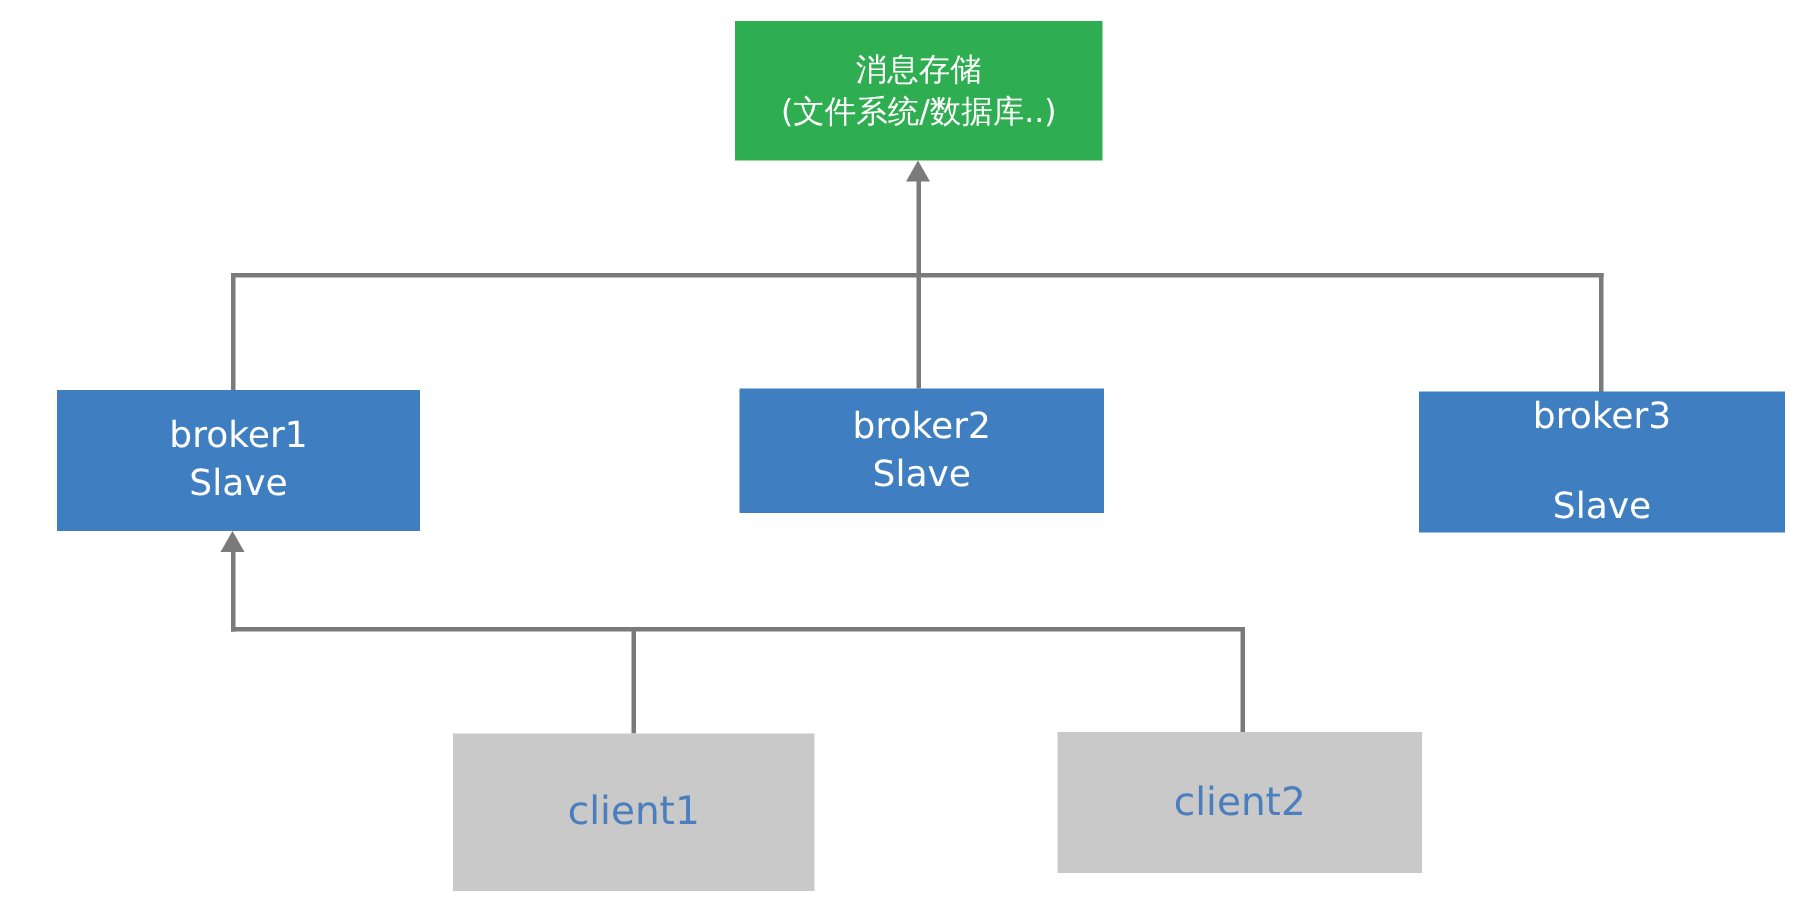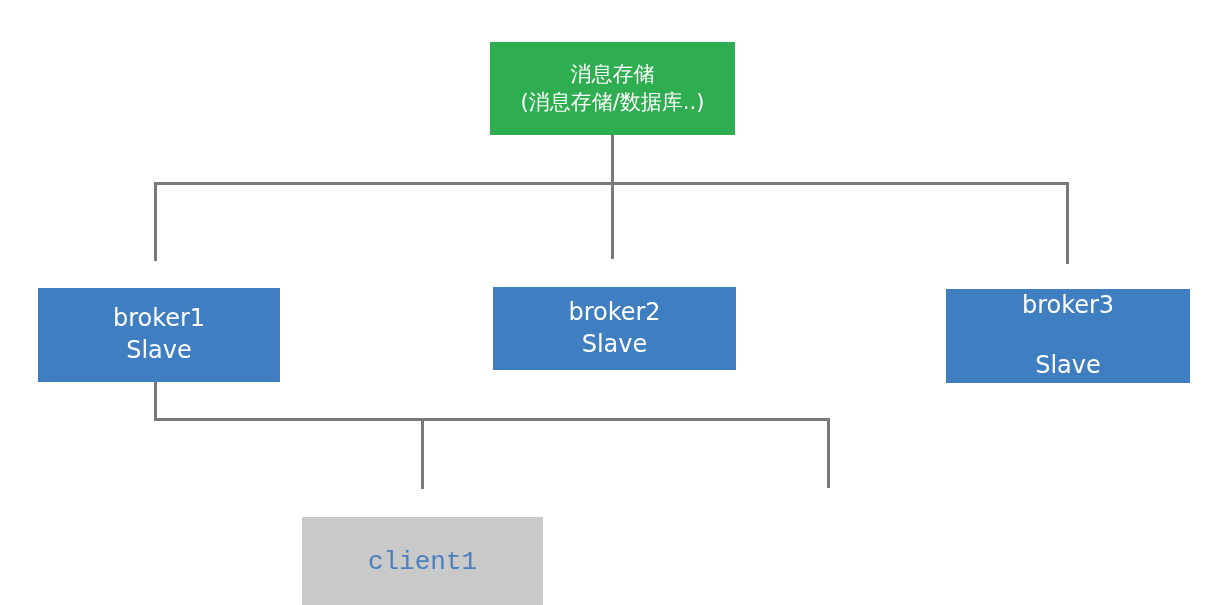--- a/index.html
+++ b/index.html
@@ -24,21 +24,20 @@
     overflow:hidden;
   }
   .node{
     position:absolute;
     display:flex;
     flex-direction:column;
     align-items:center;
     justify-content:center;
     text-align:center;
     line-height:1.32;
-    margin-top:28px;
   }
   .node.storage{
     background:var(--storage_fill);
     color:var(--box_text);
     font-size:21px;
   }
   .node.broker{
     background:var(--broker_fill);
     color:var(--box_text);
     font-size:24px;
@@ -72,21 +71,21 @@
   #arrow-broker1    {left:147px; top:354px;}
   #h-bus-bottom     {left:154px; top:418px; width:676px; height:3px;}
   #v-client1-up     {left:421px; top:418px; width:3px;  height:71px;}
   #v-client2-up     {left:827px; top:418px; width:3px;  height:70px;}
 
   
   #node-storage {left:490px; top:14px;  width:245px; height:93px;}
   #node-broker1 {left:38px;  top:260px; width:242px; height:94px;}
   #node-broker2 {left:493px; top:259px; width:243px; height:83px;}
   #node-broker3 {left:946px; top:261px; width:244px; height:94px;gap:28px;}
-  #node-client1 {left:302px; top:489px; width:241px; height:91px;font-family:Liberation Mono, monospace;}
+  #node-client1 {left:302px; top:489px; width:241px; height:105px;}
   #node-client2 {left:705px; top:488px; width:243px; height:94px;}
 </style>
 </head>
 <body>
 
 <div class="canvas">
 
   <div class="line" id="h-bus-top"></div>
   <div class="line" id="v-broker1-up"></div>
   <div class="line" id="v-center-up"></div>
@@ -94,21 +93,21 @@
   <div class="arrowhead" id="arrow-storage"></div>
 
   <div class="line" id="v-broker1-arrow"></div>
   <div class="arrowhead" id="arrow-broker1"></div>
   <div class="line" id="h-bus-bottom"></div>
   <div class="line" id="v-client1-up"></div>
   <div class="line" id="v-client2-up"></div>
 
   <div class="node storage" id="node-storage">
     <span>消息存储</span>
-    <span>(消息存储/数据库..)</span>
+    <span>(文件系统/数据库..)</span>
   </div>
 
   <div class="node broker" id="node-broker1">
     <span>broker1</span>
     <span>Slave</span>
   </div>
 
   <div class="node broker" id="node-broker2">
     <span>broker2</span>
     <span>Slave</span>
@@ -116,14 +115,17 @@
 
   <div class="node broker" id="node-broker3">
     <span>broker3</span>
     <span>Slave</span>
   </div>
 
   <div class="node client" id="node-client1">
     <span>client1</span>
   </div>
 
+  <div class="node client" id="node-client2">
+    <span>client2</span>
+  </div>
 
 </div>
 
 </body></html>

